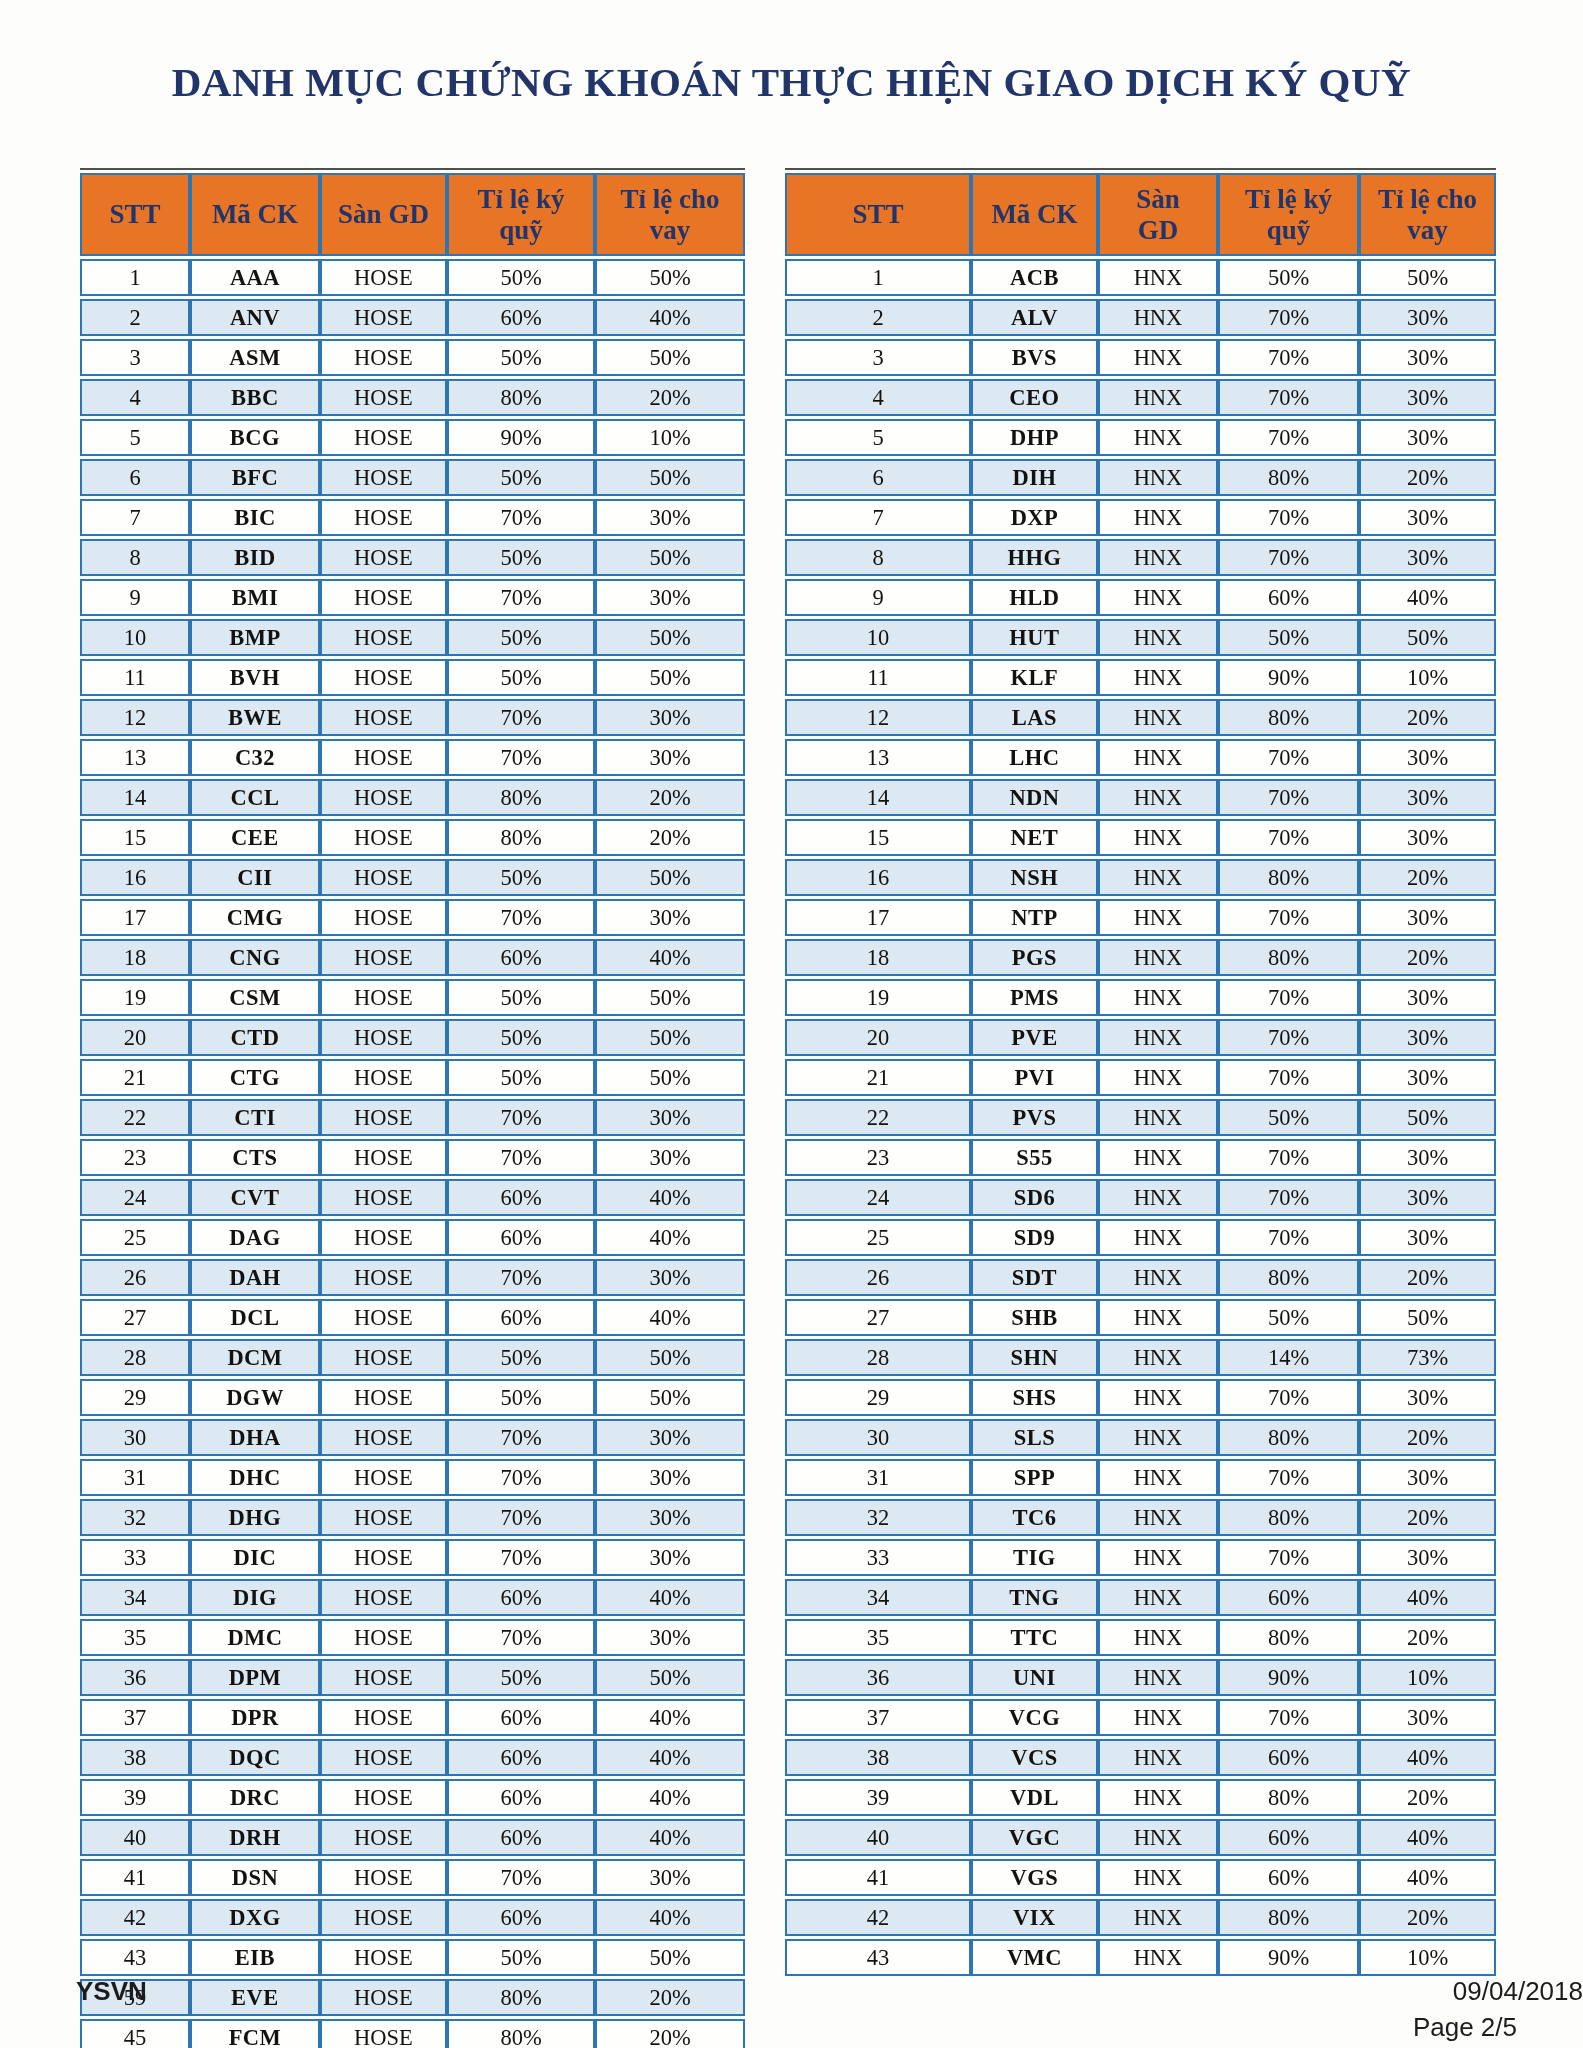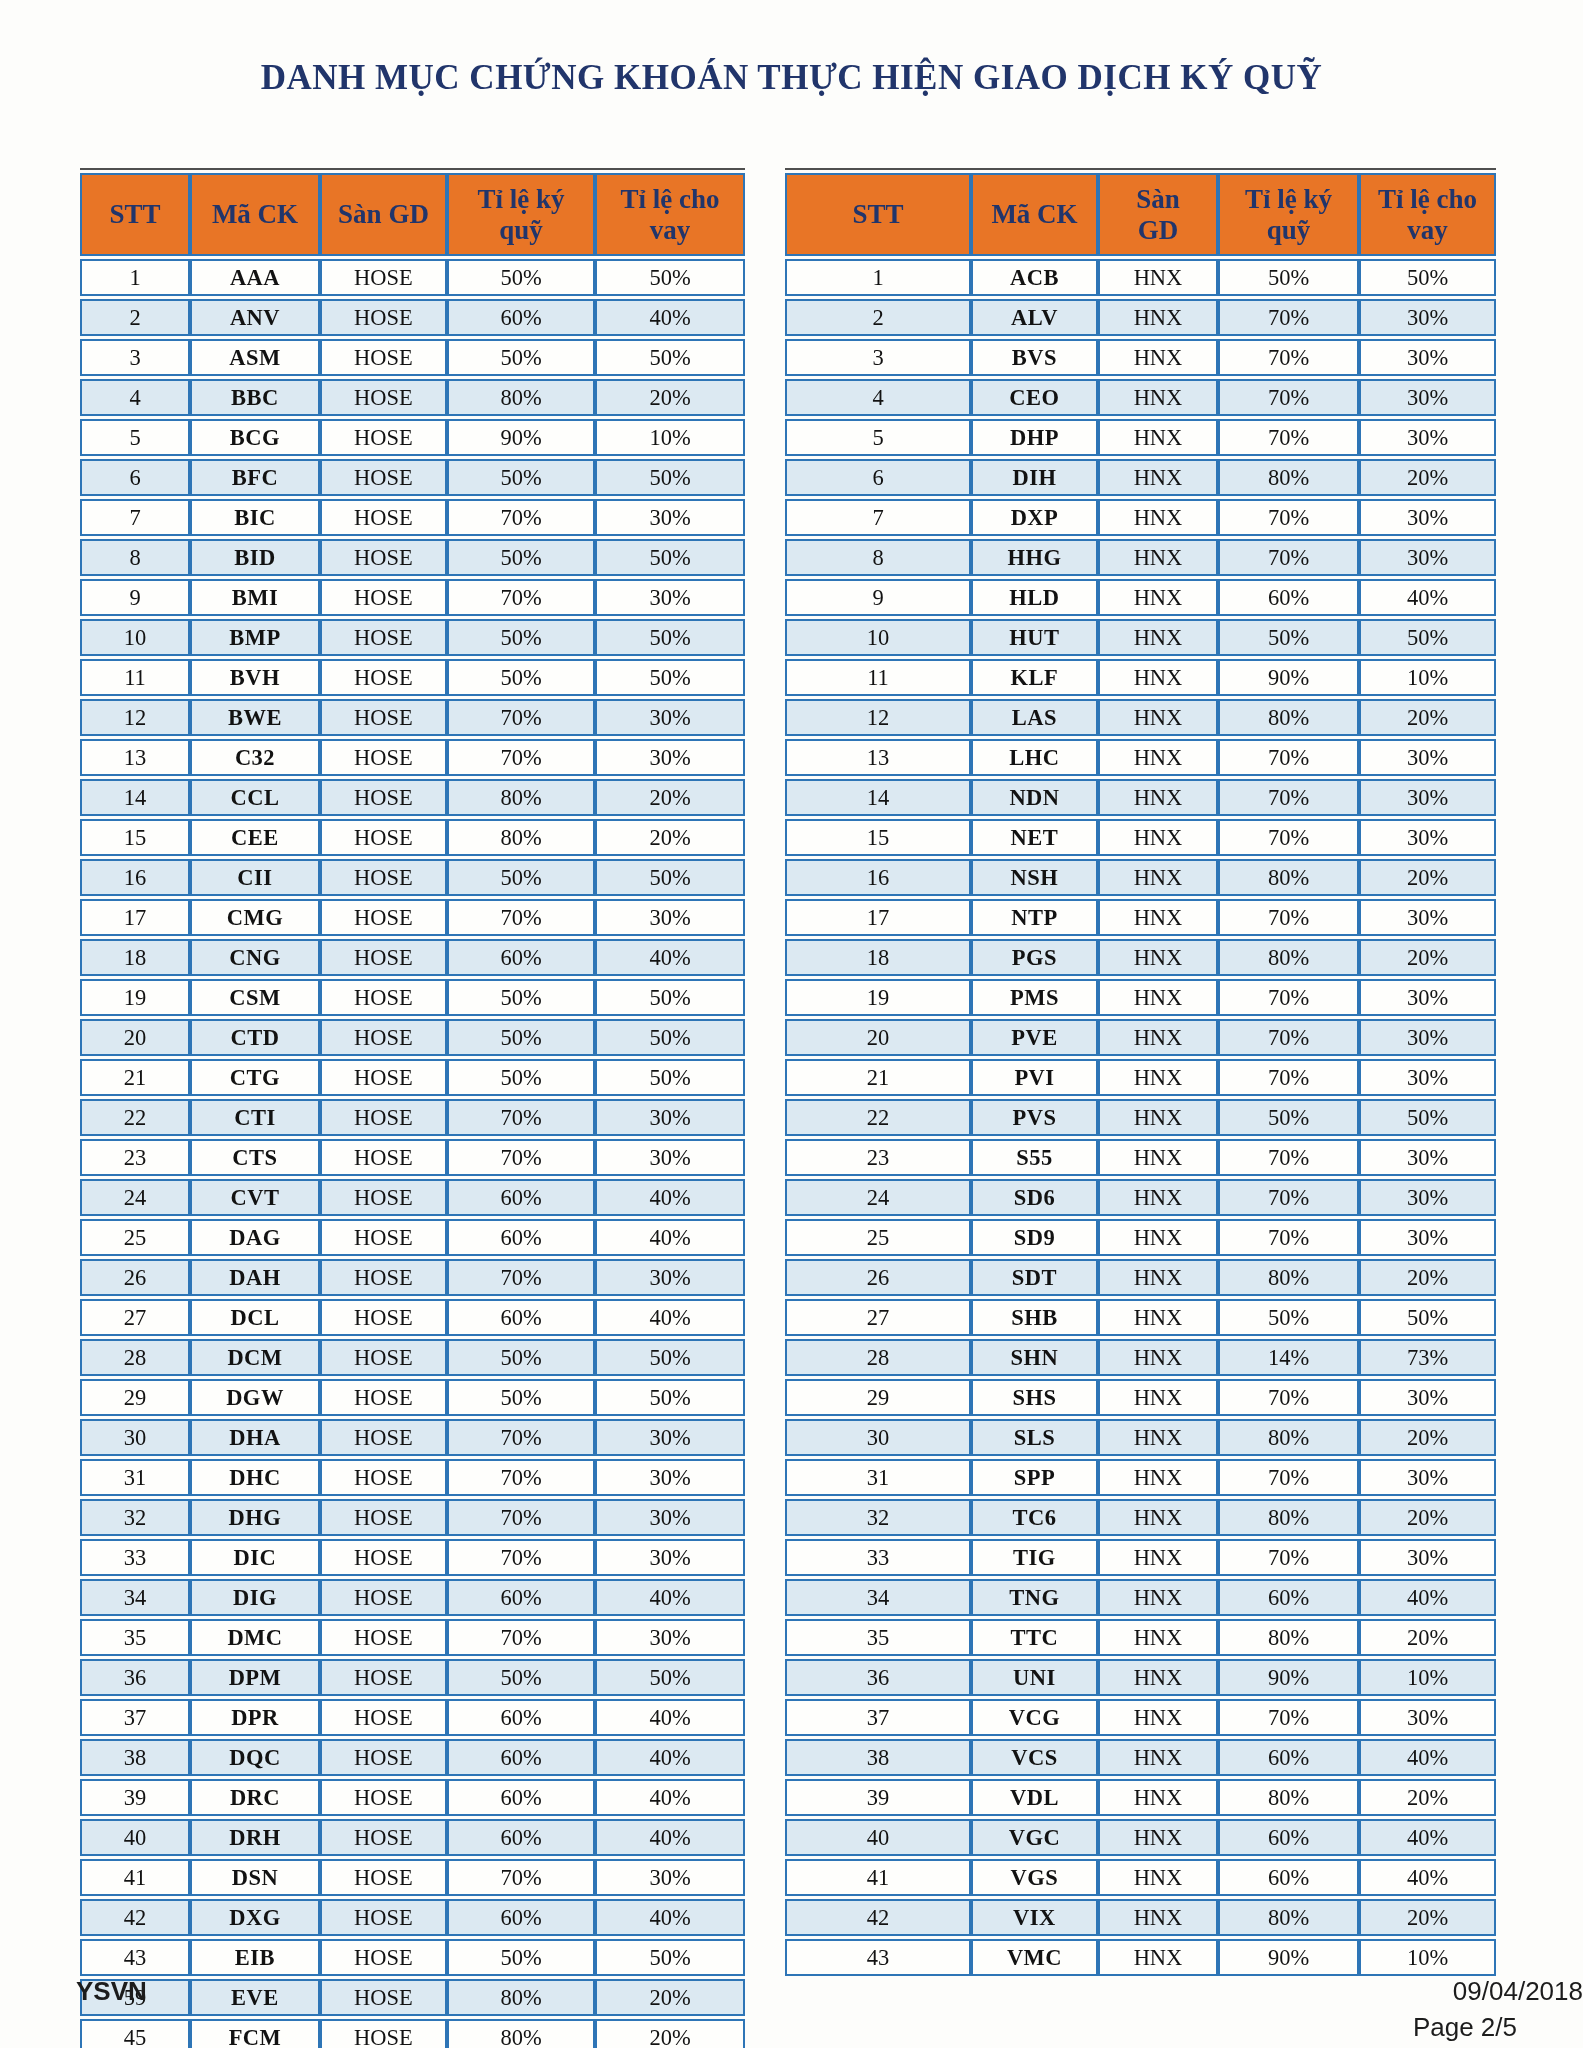--- a/index.html
+++ b/index.html
@@ -8,21 +8,21 @@
     position: relative;
     background: #FDFDFB;
     font-family: "Liberation Serif", serif;
     color: #121212;
     overflow: hidden;
   }
   .page-title {
     position: absolute;
     top: 58px; left: 0; width: 100%;
     text-align: center;
-    font-size: 35px;
+    font-size: 41px;
     font-weight: 700;
     letter-spacing: 0.5px;
     color: #21356B;
     white-space: nowrap;
   }
   .tbl {
     position: absolute;
     top: 168px;
     border-collapse: separate;
     border-spacing: 0 3px;

